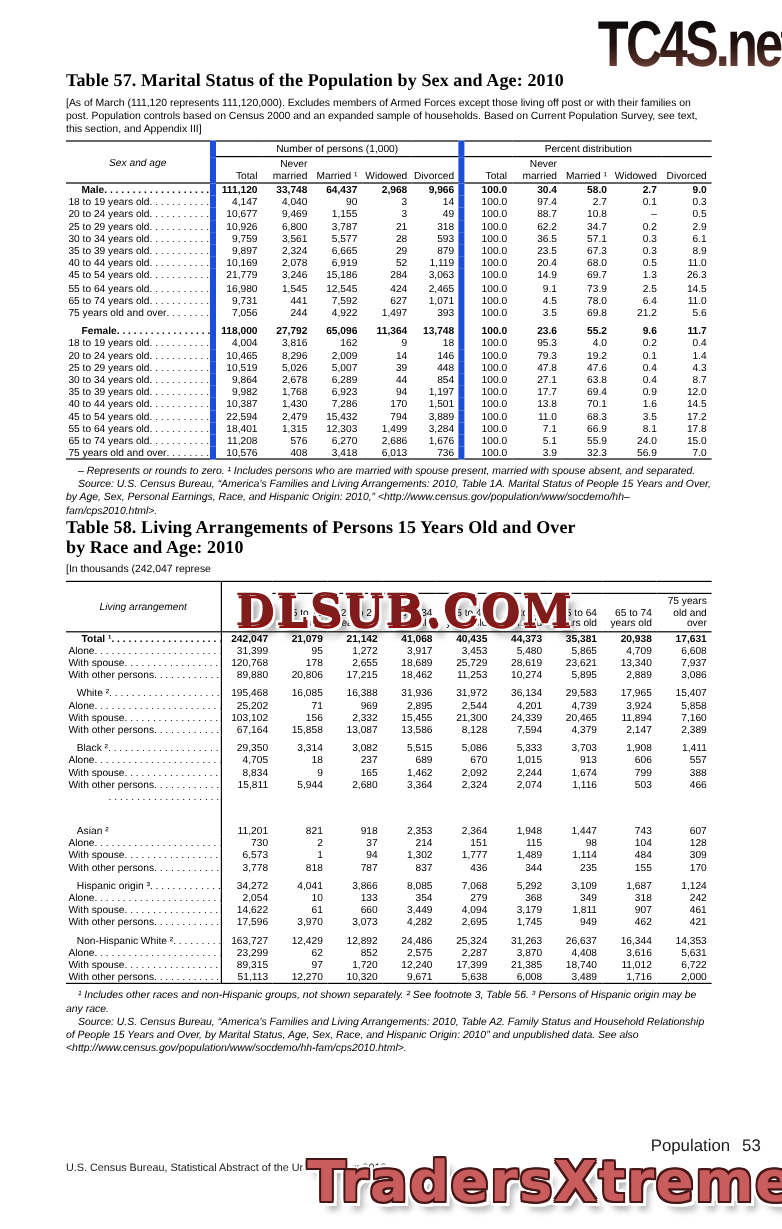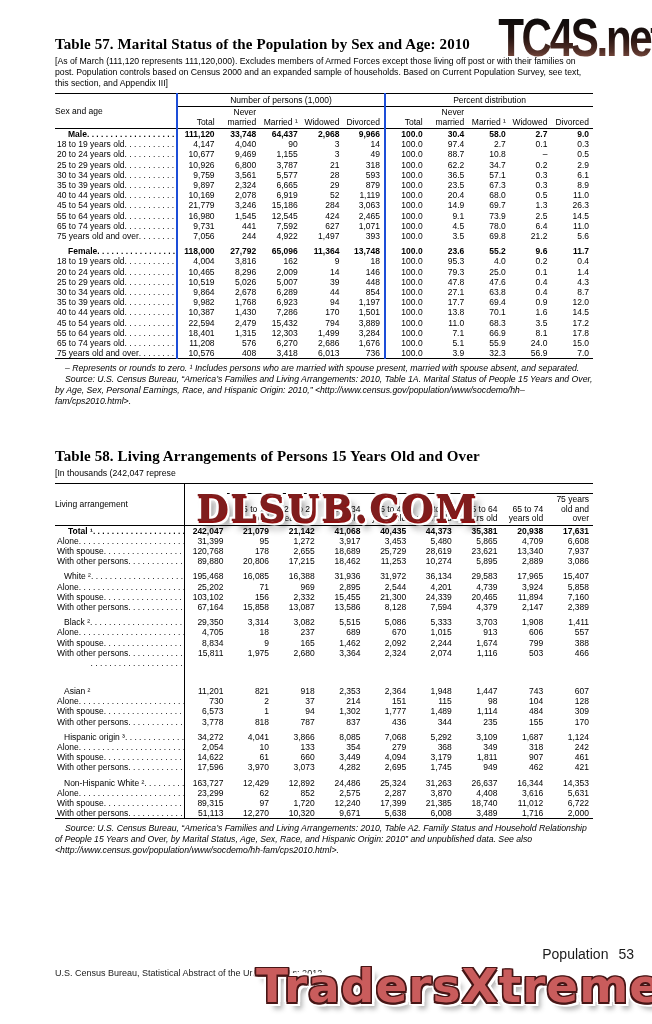--- a/index.html
+++ b/index.html
@@ -2,52 +2,52 @@
 <html><head>
 <meta charset="utf-8">
 <style>
   html,body{margin:0;padding:0;background:#ffffff;}
   .page{
     position:relative;width:652px;height:1024px;background:#fff;overflow:hidden;
     font-family:"Liberation Sans",sans-serif;color:#000;
   }
   
   .tsection{position:absolute;left:55px;width:540px;}
-  #sec57{top:36px;}
-  #sec58{top:448px;}
+  #sec57{top:60px;}
+  #sec58{top:432px;}
   .t-title{
     font-family:"Liberation Serif",serif;font-weight:bold;
     font-size:15px;line-height:17px;letter-spacing:.1px;
   }
   .headnote{font-size:8.7px;line-height:11px;margin-top:3px;}
   .fnblock{margin-top:4px;font-style:italic;}
   .fn{font-size:8.7px;line-height:11px;margin:0;text-indent:10px;overflow-wrap:anywhere;}
   
   table.datatable{
     border-collapse:collapse;table-layout:fixed;margin-top:4px;
     font-size:8.5px;border-top:1px solid #000;border-bottom:1.6px solid #000;
   }
   #t57{width:538px;}
   #t58{width:538px;}
   .datatable th{font-weight:normal;padding:0;}
   .datatable th.grp{border-bottom:1px solid #000;text-align:center;padding:1px 0;}
-  .datatable th.stub-h{vertical-align:middle;text-align:left;}
+  .datatable th.stub-h{vertical-align:middle;text-align:center;font-style:italic;}
   .datatable th.ch{vertical-align:bottom;text-align:right;padding:1px 4px 1px 0;line-height:9.5px;}
   .datatable th.hb{border-bottom:1.6px solid #000;}
   .datatable th.spanner{height:9px;border-bottom:1px solid #000;}
   .datatable td{padding:0 4px 0 0;line-height:10.2px;vertical-align:bottom;}
   .datatable td.num{text-align:right;white-space:nowrap;}
   .datatable td.stub{padding:0;text-align:center;}
   .sw{display:flex;overflow:hidden;}
   .lbl{white-space:nowrap;padding-left:2px;}
   .dots{flex:1;overflow:hidden;white-space:nowrap;}
   .dots::before{content:" . . . . . . . . . . . . . . . . . . . . . . . . . . . . . . . . . . . .";}
   tr.bold{font-weight:bold;}
   tr.gap td{padding-top:5px;}
-  #t57 th.vl,#t57 td.c0,#t57 td.c5{border-left:2px solid #1d4ed8;}
+  #t57 th.vl,#t57 td.c0,#t57 td.c5{border-left:5px solid #1d4ed8;}
   #t58 th.vl,#t58 td.c0{border-left:1px solid #000;}
   
   .page-label{position:absolute;top:946px;right:18px;font-size:14px;color:#1a1a1a;}
   .page-label .num{margin-left:10px;}
   .footer-src{position:absolute;top:968px;left:55px;font-size:9px;color:#1a1a1a;}
   
   .wm{position:absolute;z-index:9;pointer-events:none;white-space:nowrap;}
   #wm-top{
     top:6px;right:-10px;
     font-family:"Liberation Sans",sans-serif;font-weight:bold;
@@ -364,21 +364,21 @@
                 <span class="dots"></span>
               </div>
             </td>
             <td class="num c0">10,465</td>
             <td class="num c1">8,296</td>
             <td class="num c2">2,009</td>
             <td class="num c3">14</td>
             <td class="num c4">146</td>
             <td class="num c5">100.0</td>
             <td class="num c6">79.3</td>
-            <td class="num c7">25.0</td>
+            <td class="num c7">19.2</td>
             <td class="num c8">0.1</td>
             <td class="num c9">1.4</td>
           </tr>
           <tr>
             <td class="stub">
               <div class="sw">
                 <span class="lbl">25 to 29 years old</span>
                 <span class="dots"></span>
               </div>
             </td>
@@ -523,20 +523,21 @@
     </table>
 
     <div class="fnblock">
       <p class="fn">– Represents or rounds to zero. ¹ Includes persons who are married with spouse present, married with spouse absent, and separated.</p>
       <p class="fn">Source: U.S. Census Bureau, “America’s Families and Living Arrangements: 2010, Table 1A. Marital Status of People 15 Years and Over, by Age, Sex, Personal Earnings, Race, and Hispanic Origin: 2010,” &lt;http://www.census.gov/population/www/socdemo/hh–fam/cps2010.html&gt;.</p>
     </div>
   </div>
 
   <div class="tsection" id="sec58">
     <div class="t-title">Table 58. Living Arrangements of Persons 15 Years Old and Over</div>
+    <div class="t-title">by Race and Age: 2010</div>
     <div class="headnote">[In thousands (242,047 represe</div>
 
     <table class="datatable" id="t58">
       <colgroup>
         <col style="width:129px">
         <col style="width:43px">
         <col style="width:45.6px">
           <col style="width:45.6px">
           <col style="width:45.6px">
           <col style="width:45.6px">
@@ -751,21 +752,21 @@
             <td class="num c8">388</td>
           </tr>
           <tr>
             <td class="stub">
               <div class="sw">
                 <span class="lbl">With other persons</span>
                 <span class="dots"></span>
               </div>
             </td>
             <td class="num c0">15,811</td>
-            <td class="num c1">1,975</td>
+            <td class="num c1">5,944</td>
             <td class="num c2">2,680</td>
             <td class="num c3">3,364</td>
             <td class="num c4">2,324</td>
             <td class="num c5">2,074</td>
             <td class="num c6">1,116</td>
             <td class="num c7">503</td>
             <td class="num c8">466</td>
           </tr>
           <tr class="gap">
             <td class="stub">
@@ -968,20 +969,21 @@
             <td class="num c4">5,638</td>
             <td class="num c5">6,008</td>
             <td class="num c6">3,489</td>
             <td class="num c7">1,716</td>
             <td class="num c8">2,000</td>
           </tr>
         </tbody>
     </table>
 
     <div class="fnblock">
+      <p class="fn">¹ Includes other races and non-Hispanic groups, not shown separately. ² See footnote 3, Table 56. ³ Persons of Hispanic origin may be any race.</p>
       <p class="fn">Source: U.S. Census Bureau, “America’s Families and Living Arrangements: 2010, Table A2. Family Status and Household Relationship of People 15 Years and Over, by Marital Status, Age, Sex, Race, and Hispanic Origin: 2010” and unpublished data. See also &lt;http://www.census.gov/population/www/socdemo/hh-fam/cps2010.html&gt;.</p>
     </div>
   </div>
 
   <div class="page-label">
     <span>Population</span><span class="num">53</span>
   </div>
   <div class="footer-src">U.S. Census Bureau, Statistical Abstract of the United States: 2012</div>
 
   <div class="wm" id="wm-top">TC4S.net</div>

